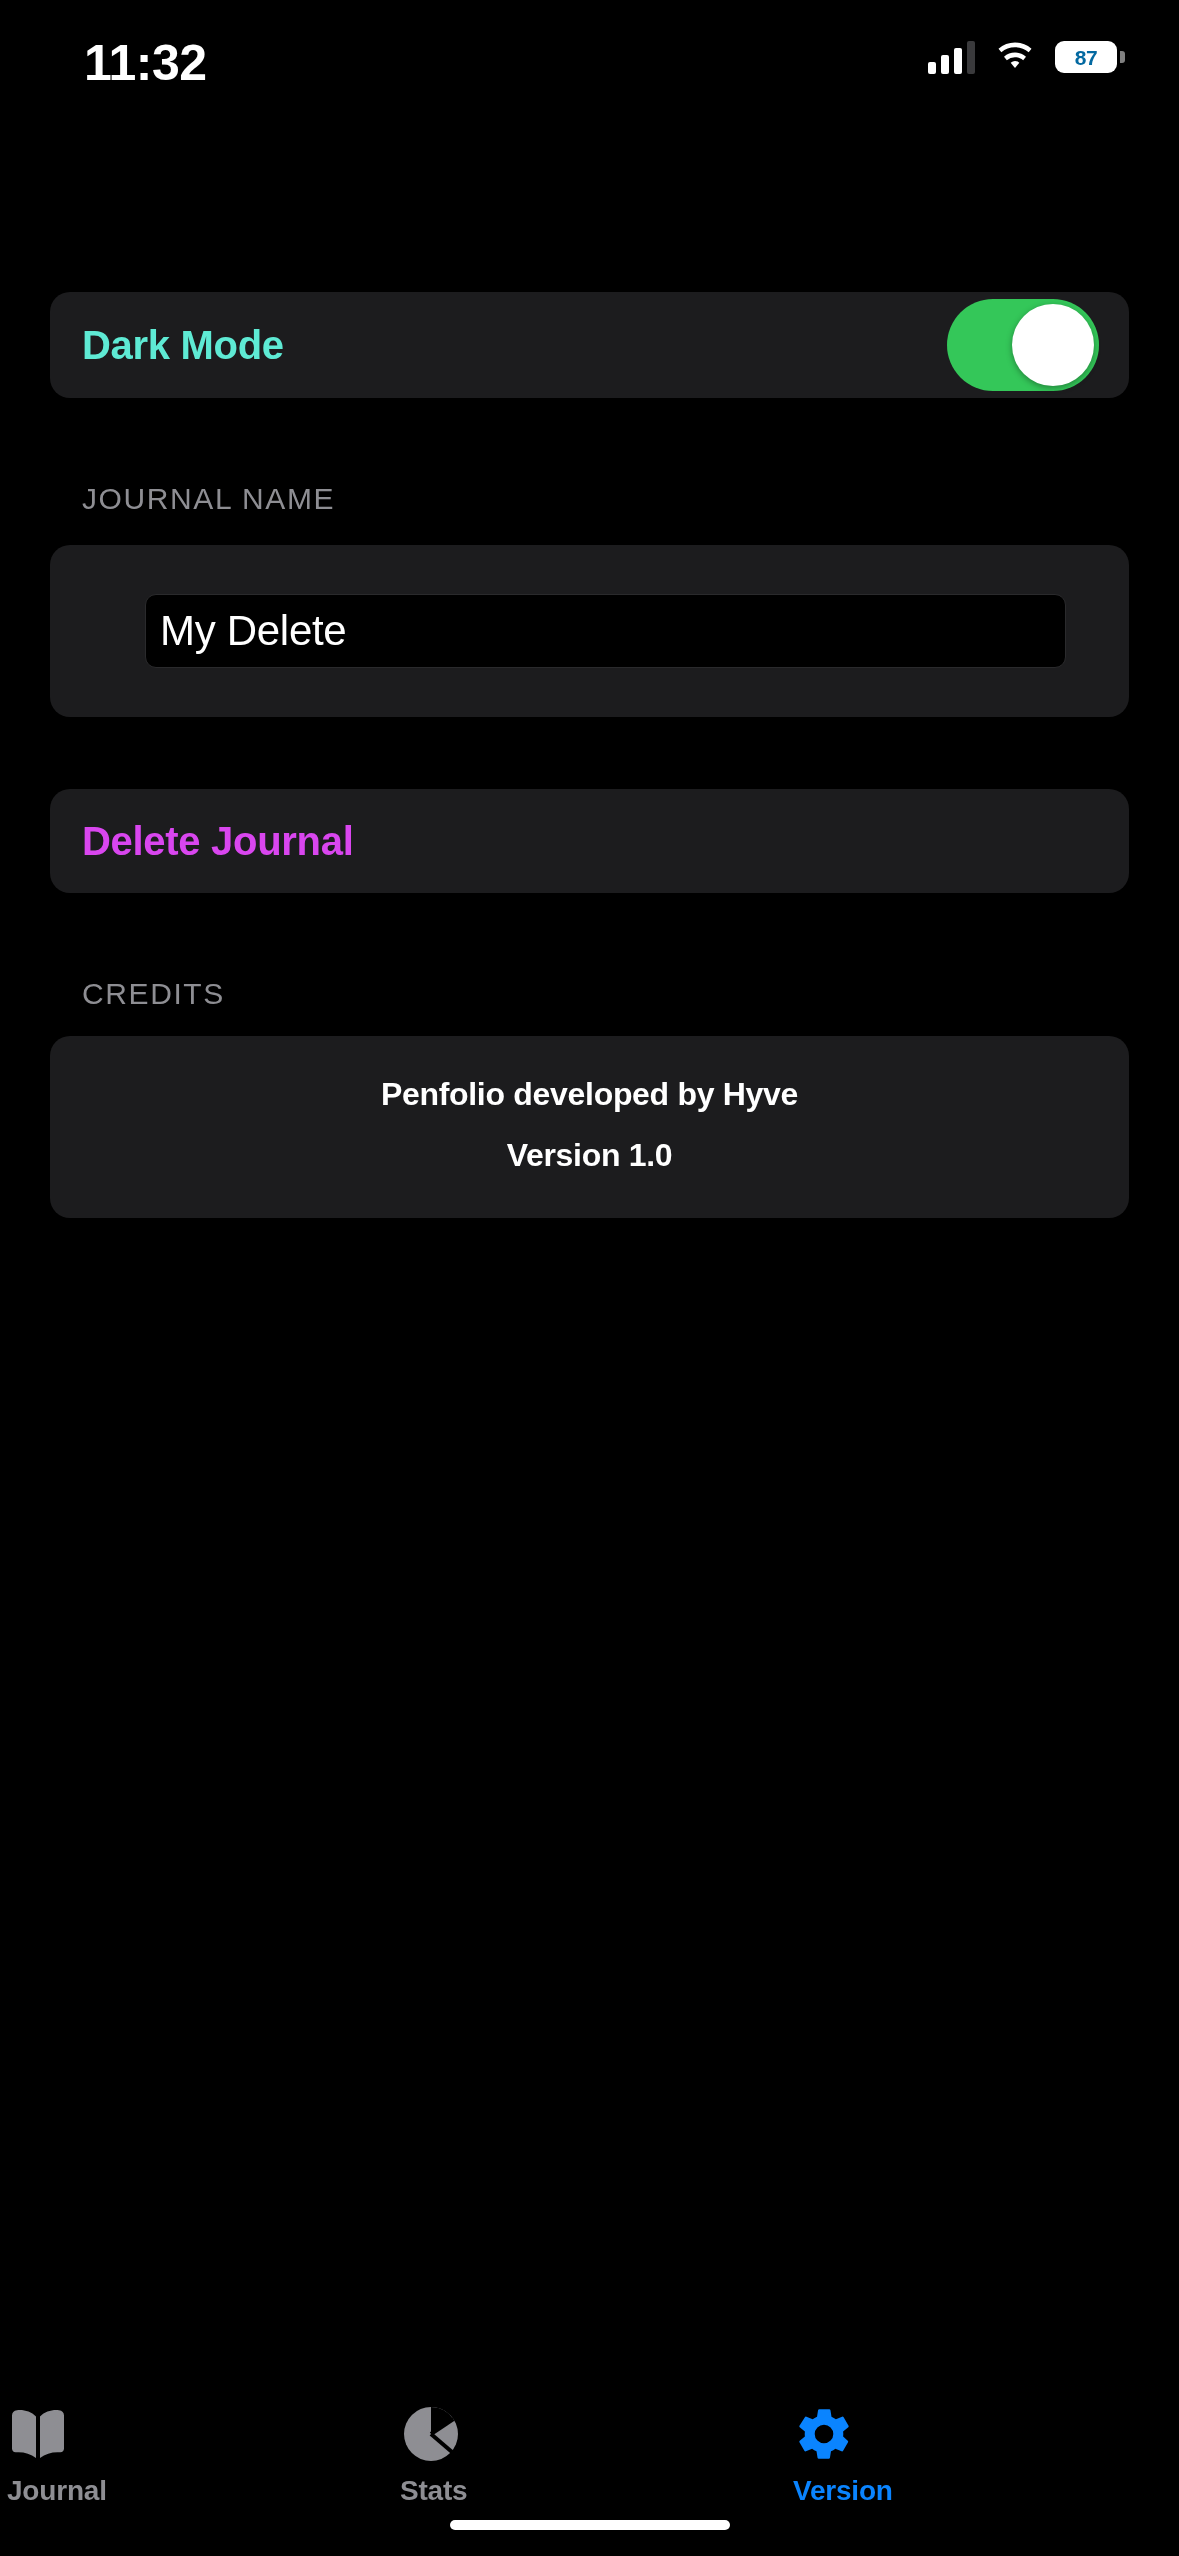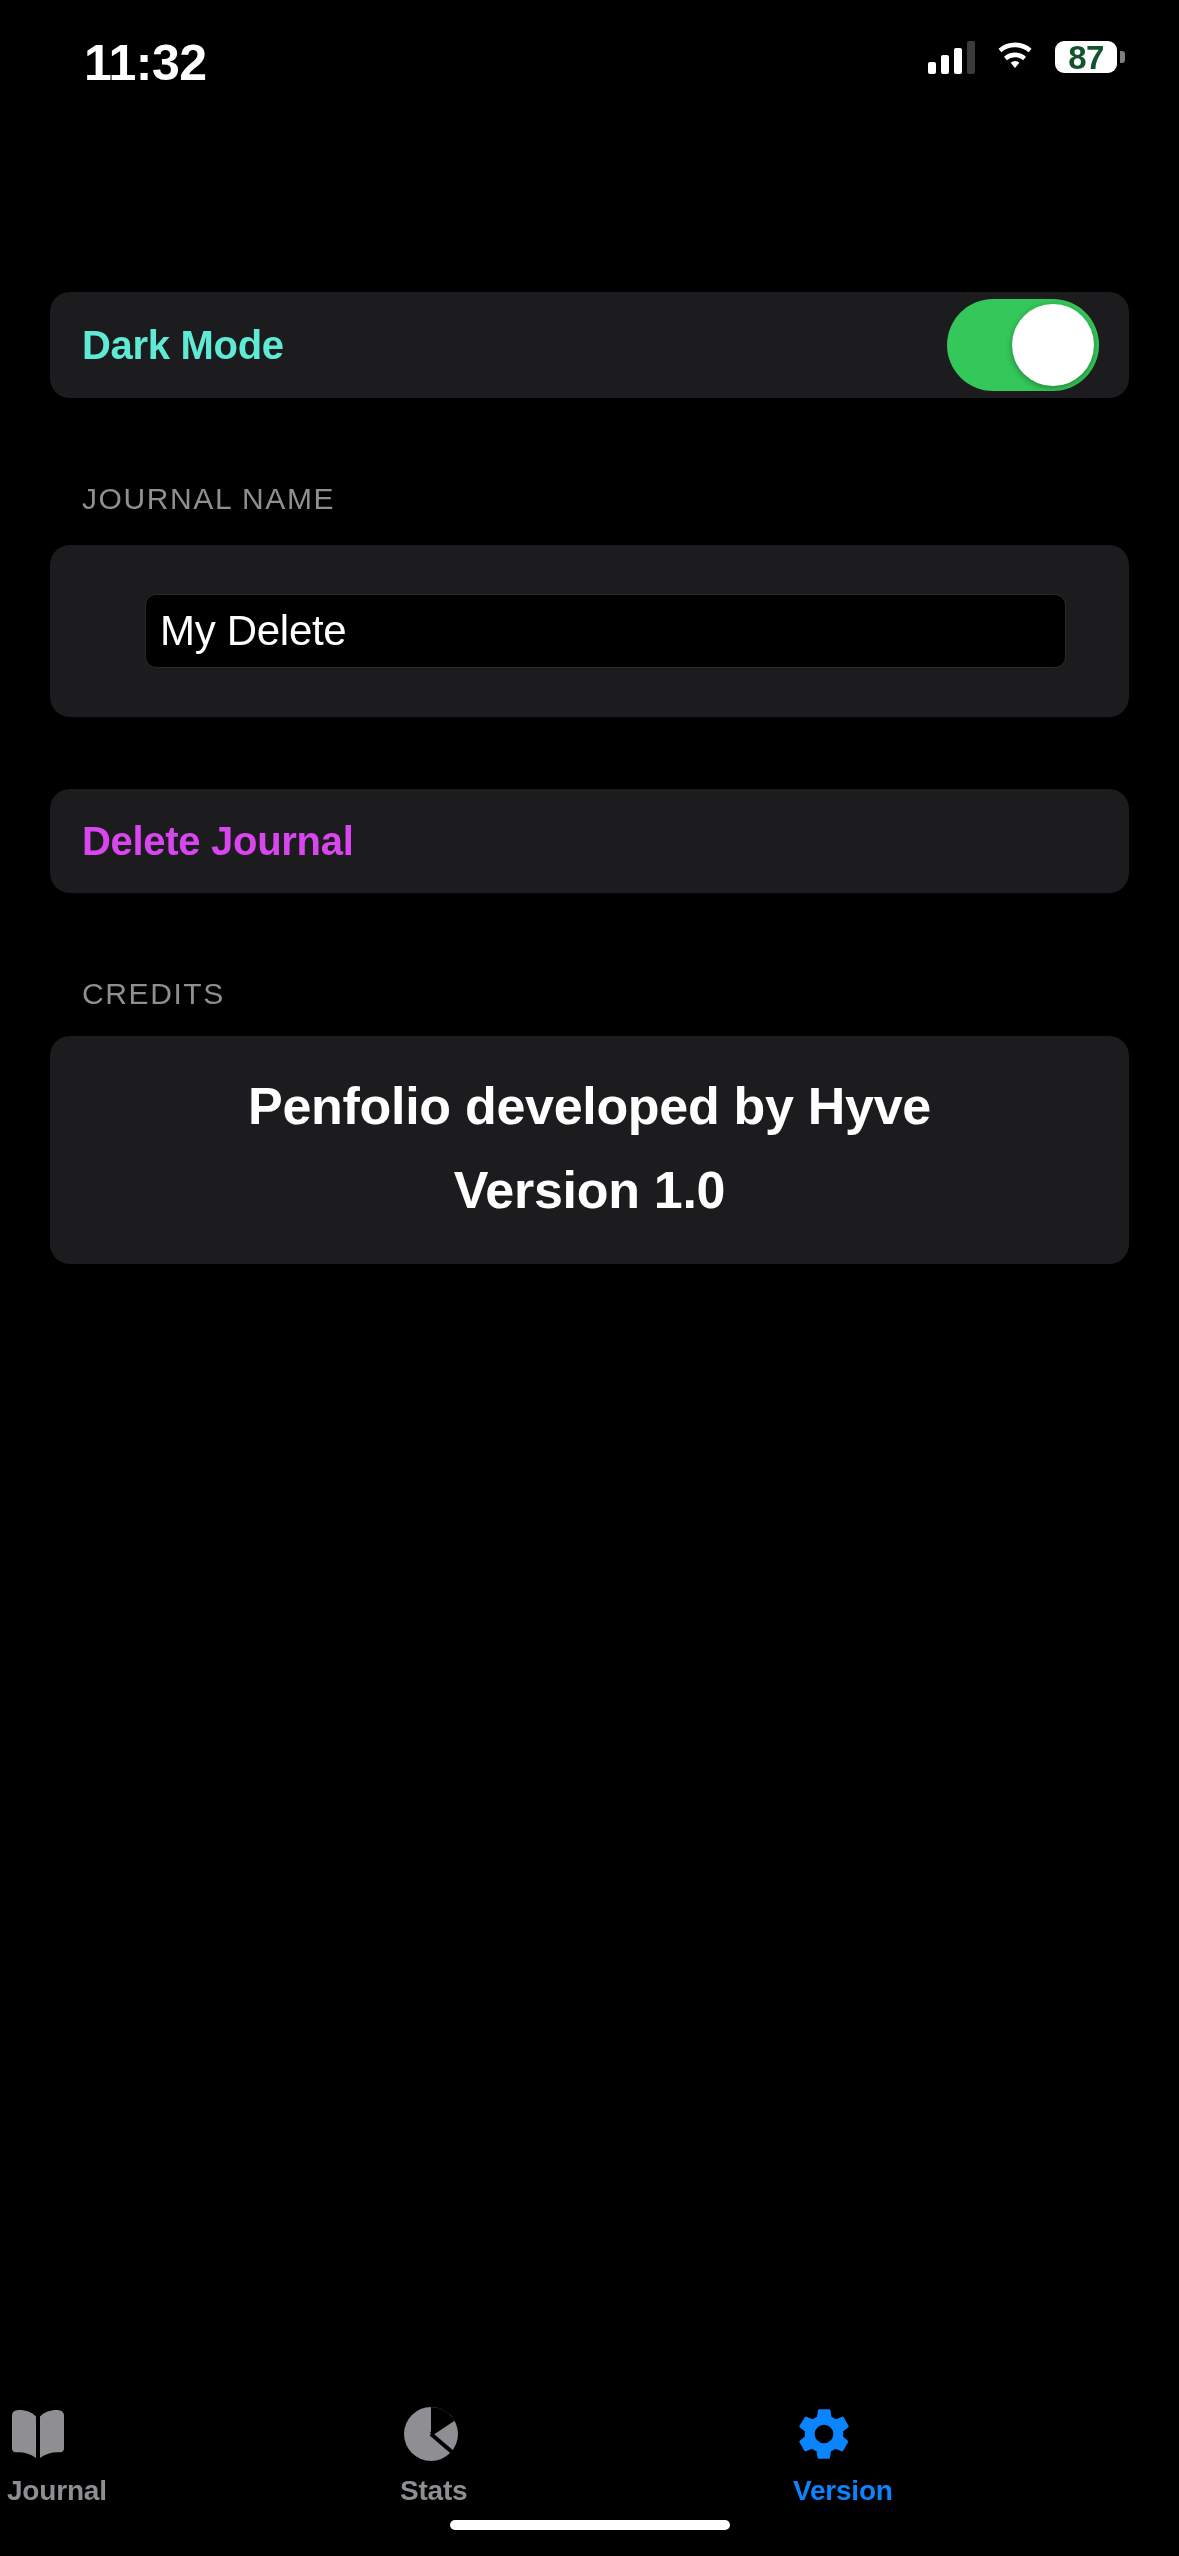--- a/index.html
+++ b/index.html
@@ -43,21 +43,21 @@
   .sig i:nth-child(4){ height:33px; background:#3a3a3c; }
   .wifi { width:40px; height:30px; }
   .batt {
     position:relative;
     width:62px; height:32px;
     background:#fff;
     border-radius:9px;
     display:flex; align-items:center; justify-content:center;
   }
   .batt span {
-    font-size:33px; font-weight:700; color:#14532d;
+    font-size:21px; font-weight:700; color:#0369a1;
     letter-spacing:-0.5px; line-height:1;
   }
   .batt::after {
     content:""; position:absolute;
     right:-8px; top:10px;
     width:5px; height:12px;
     background:#fff;
     border-radius:0 3px 3px 0;
     opacity:.5;
   }
@@ -140,21 +140,21 @@
   }
 
   
   .label-credits { margin-top:84px; margin-bottom:25px; }
   .card-credits {
     padding:40px 0 44px;
     display:flex; flex-direction:column;
     align-items:center; gap:24px;
   }
   .credit-line {
-    font-size:52px; font-weight:600; color:#fff;
+    font-size:32px; font-weight:600; color:#fff;
     letter-spacing:-0.3px;
   }
 
   
   .tabbar {
     flex:0 0 auto;
     height:175px;
     display:flex;
     align-items:flex-start;
     padding-top:22px;

